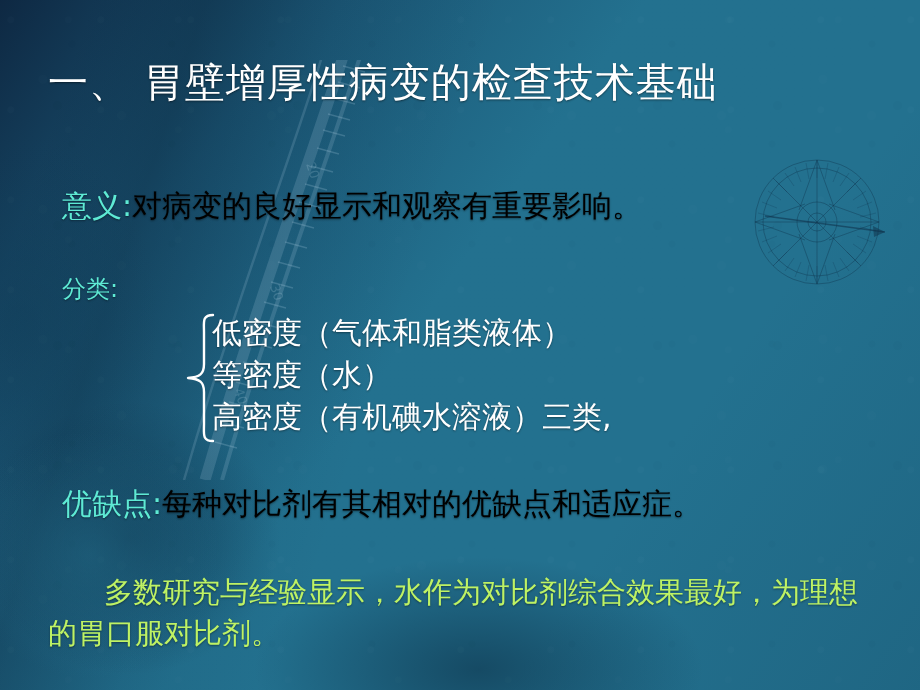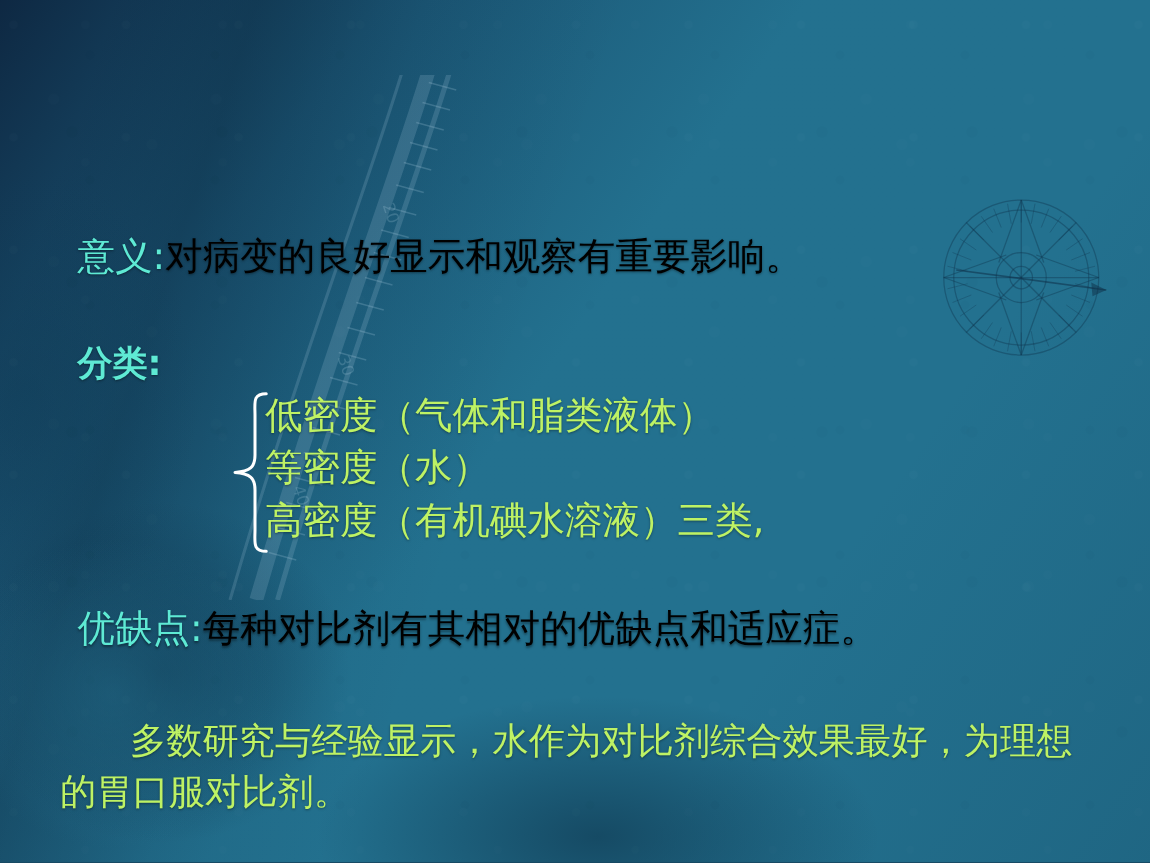--- a/index.html
+++ b/index.html
@@ -83,22 +83,22 @@
     text-shadow: 0 1px 2px rgba(0,0,0,0.45);
   }
   .heading-y {
     left: 54px;  top: 140px;
     font-size: 33px;
     color: #ffff00;
     letter-spacing: 1px;
     text-shadow: 0 1px 2px rgba(0,0,0,0.4);
   }
   .line-meaning { left: 62px; top: 191px; font-size: 30px; }
-  .line-class   { left: 62px; top: 277px; font-size: 28px; font-weight: bold; }
-  .dens         { left: 212px; font-size: 30px; color:#bef264;
+  .line-class   { left: 62px; top: 277px; font-size: 24px; }
+  .dens         { left: 212px; font-size: 30px; color:#ffffff;
                   text-shadow: 0 1px 2px rgba(0,0,0,0.4); }
   .d1 { top: 318px; }
   .d2 { top: 360px; }
   .d3 { top: 402px; }
   .line-pros { left: 62px; top: 489px; font-size: 30px; }
   .para {
     position: absolute;
     left: 48px;  top: 572px;
     width: 830px;
     font-size: 29px;
@@ -217,20 +217,21 @@
     <g fill="rgba(190,218,236,0.20)" font-family="DejaVu Sans, sans-serif" font-size="13">
       <text x="196" y="104" transform="rotate(72 196 104)">20</text>
       <text x="160" y="226" transform="rotate(72 160 226)">30</text>
       <text x="124" y="330" transform="rotate(72 124 330)">40</text>
     </g>
   </svg>
 
   <div class="wm" style="left:-40px; top:430px; width:260px; height:250px;
               background: radial-gradient(ellipse at center, rgba(40,120,150,0.40) 0%, rgba(40,120,150,0) 70%);"></div>
 
+  <div class="txt title">一、 胃壁增厚性病变的检查技术基础</div>
 
 
   <div class="txt line-meaning">
     <span class="k">意义:</span><span class="w">对病变的良好显示和观察有重要影响。</span>
   </div>
 
   <div class="txt line-class k">分类:</div>
 
   <svg class="brace" width="40" height="132" viewBox="0 0 40 132">
     <path d="M33 3 C22 3, 24 10, 24 20 L24 52 C24 62, 20 65, 8 66

